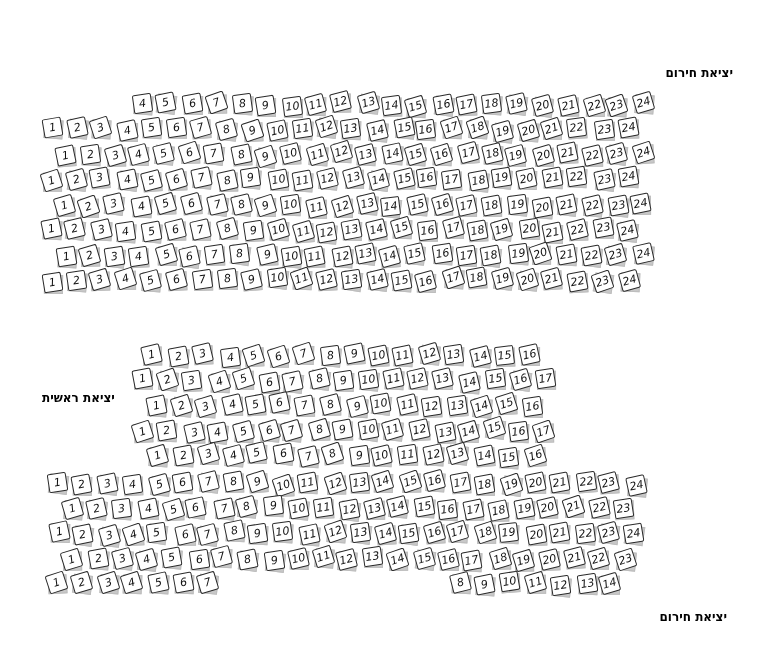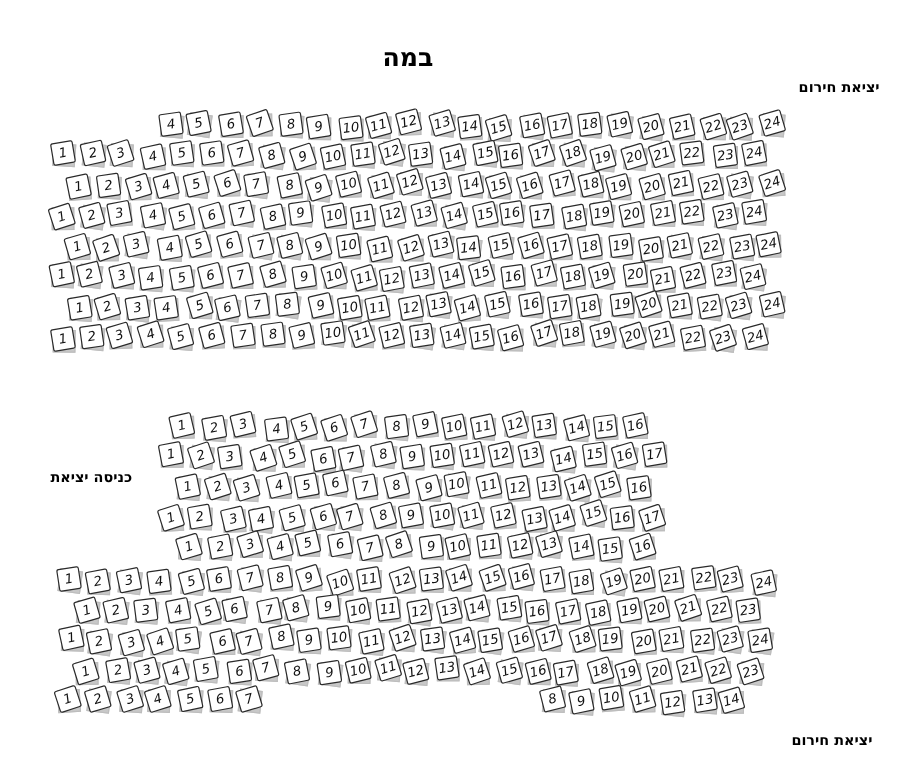--- a/index.html
+++ b/index.html
@@ -51,23 +51,22 @@
     font-size:11px;
     line-height:1;
     color:var(--number-color,#111);
     cursor:pointer;
   }
 </style>
 </head>
 <body>
 
 <div id="app">
-  <div class="stage-title">במה</div>
   <div class="side-label exit-top" dir="rtl">יציאת חירום</div>
-  <div class="side-label entrance" dir="rtl">כניסה יציאת</div>
+  <div class="side-label entrance" dir="rtl">יציאת ראשית</div>
   <div class="side-label exit-bottom" dir="rtl">יציאת חירום</div>
   <div id="seatmap">
       <div class="seat" style="left: 132.704px; top: 93.8209px;">
         <div class="seat-shadow" style="transform: translate(1px, 1.8px) rotate(4.7deg);"></div>
         <div class="seat-face" style="transform: rotate(-8deg);">4</div>
       </div>
       <div class="seat" style="left: 155.958px; top: 92.5646px;">
         <div class="seat-shadow" style="transform: translate(1px, 1.8px) rotate(8.6deg);"></div>
         <div class="seat-face" style="transform: rotate(-11.3deg);">5</div>
       </div>

